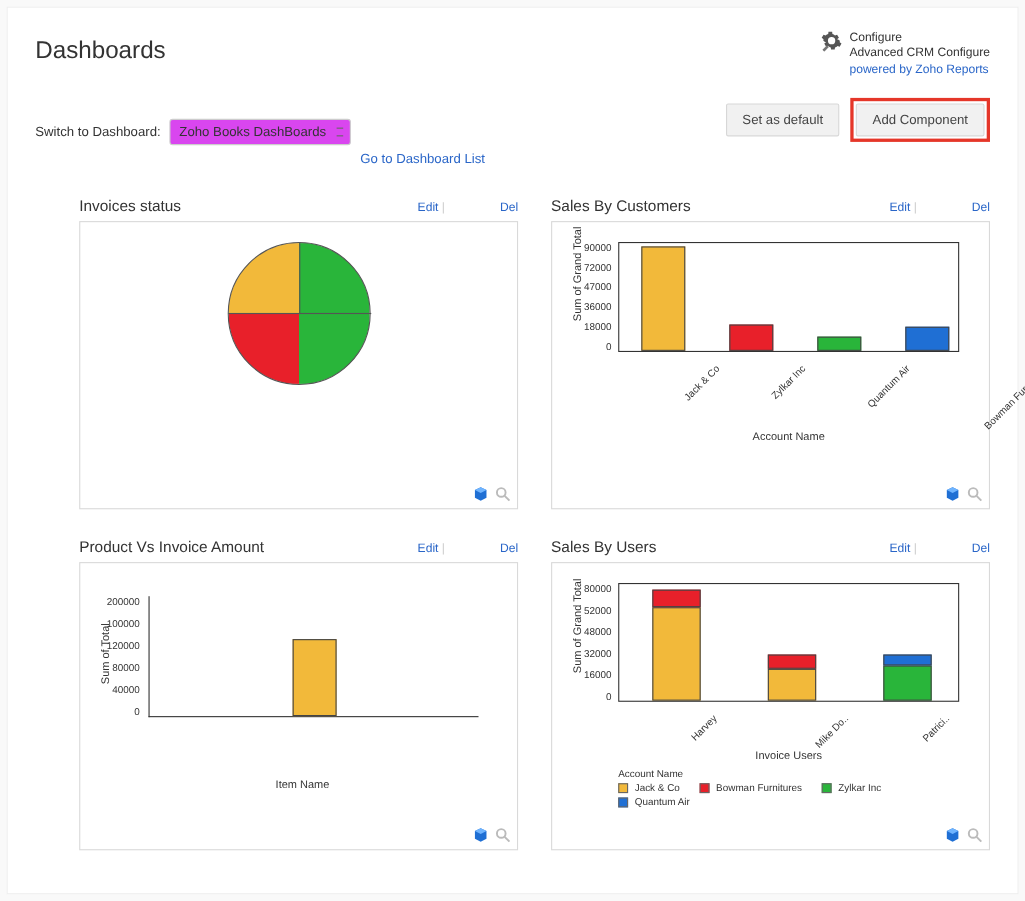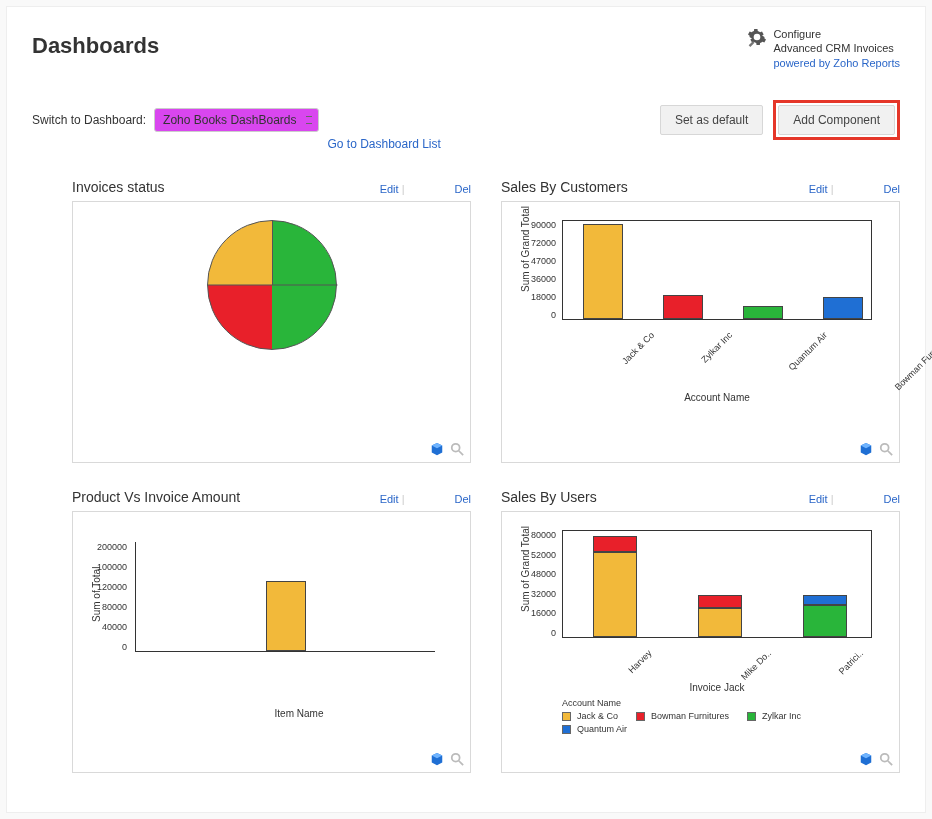--- a/index.html
+++ b/index.html
@@ -13,25 +13,25 @@
   }
   .page {
     background: #fff;
     border: 1px solid #eee;
     width: 920px;
     min-height: 807px;
     padding: 20px 25px 30px 25px;
     position: relative;
   }
   .header-row { display:flex; justify-content:space-between; align-items:flex-start; }
-  h1.title { font-size: 22px; font-weight: 700; margin: 6px 0 18px 0; color:#333; }
+  h1.title { font-size: 22px; font-weight: 400; margin: 6px 0 18px 0; color:#333; }
   .configure-block { text-align:left; font-size:11px; line-height:1.3; color:#333; display:flex; gap:6px; }
   .configure-block a { color:#2a66c8; text-decoration:none; }
   .gear-wrench { width:20px; height:20px; flex:0 0 20px; }
-  .switch-row { display:flex; align-items:center; justify-content:space-between; margin-top:12px; margin-bottom:28px;gap:16px; }
+  .switch-row { display:flex; align-items:flex-start; justify-content:space-between; margin-top:12px; margin-bottom:28px;gap:16px; }
   .switch-left { display:flex; align-items:center; gap:8px; font-size:12px; }
   .select-like {
     border:1px solid #ccc; border-radius:3px; padding:4px 22px 4px 8px;
     font-size:12px; background:#d946ef; position:relative; min-width:165px;
   }
   .select-like::after {
     content:""; position:absolute; right:6px; top:50%; transform:translateY(-50%);
     width:6px; height:10px; background:
       linear-gradient(#666,#666) 0 1px/6px 1px no-repeat,
       linear-gradient(#666,#666) 0 8px/6px 1px no-repeat;
@@ -93,21 +93,21 @@
   #c2 .plot { left:60px; top:18px; width:310px; height:100px; }
   #c2 .ticks { left:24px; top:18px; height:100px; }
   #c2 .y-label { left:18px; top:90px; }
   #c2 .xcats-row { position:absolute; left:60px; top:122px; width:310px; height:60px; }
   #c2 .xaxis-title { position:absolute; left:60px; top:190px; width:310px; text-align:center; font-size:10px; }
 
   
   #c3 .plot { left:62px; top:30px; width:300px; height:110px; border-top:none; border-right:none; }
   #c3 .ticks { left:24px; top:30px; height:110px; }
   #c3 .y-label { left:18px; top:110px; }
-  #c3 .xaxis-title { position:absolute; left:76px; top:196px; width:300px; text-align:center; font-size:10px; }
+  #c3 .xaxis-title { position:absolute; left:52px; top:196px; width:300px; text-align:center; font-size:10px; }
 
   
   #c4 .plot { left:60px; top:18px; width:310px; height:108px; }
   #c4 .ticks { left:24px; top:18px; height:108px; }
   #c4 .y-label { left:18px; top:100px; }
   #c4 .xcats-row { position:absolute; left:60px; top:130px; width:310px; height:40px; }
   #c4 .xaxis-title { position:absolute; left:60px; top:170px; width:310px; text-align:center; font-size:10px; }
   #c4 .legend2 { position:absolute; left:60px; top:186px; width:330px; font-size:9px; }
   #c4 .legend2 .row { display:flex; gap:18px; flex-wrap:wrap; margin-top:3px;}
 
@@ -125,21 +125,21 @@
 
   <div class="header-row">
     <h1 class="title">Dashboards</h1>
     <div class="configure-block">
       <svg class="gear-wrench" viewBox="0 0 24 24">
           <path fill="#555" d="M12 8a4 4 0 100 8 4 4 0 000-8zm9 4a7 7 0 01-.2 1.6l2 1.5-2 3.4-2.3-.8a7 7 0 01-2.8 1.6l-.3 2.4h-4l-.3-2.4a7 7 0 01-2.8-1.6l-2.3.8-2-3.4 2-1.5A7 7 0 013 12a7 7 0 01.2-1.6l-2-1.5 2-3.4 2.3.8A7 7 0 018.3 4.7L8.6 2.3h4l.3 2.4a7 7 0 012.8 1.6l2.3-.8 2 3.4-2 1.5A7 7 0 0121 12z"></path>
           <path fill="#777" d="M2 22l5-5 2 2-5 5z"></path>
         </svg>
       <div>
         <div>Configure</div>
-        <div>Advanced CRM Invoices</div>
+        <div>Advanced CRM Configure</div>
         <a href="#">powered by Zoho Reports</a>
       </div>
     </div>
   </div>
 
   <div class="switch-row">
     <div class="switch-left">
       <span>Switch to Dashboard:</span>
       <div class="select-like">Zoho Books DashBoards</div>
       <a href="#" class="link">Go to Dashboard List</a>
@@ -283,21 +283,21 @@
           <div class="bar" style="left:135px; width:44px; bottom:27%; height:13%; background:var(--c-sent)"></div>
 
           <div class="bar" style="left:240px; width:44px; height:30%; background:var(--c-draft)"></div>
           <div class="bar" style="left:240px; width:44px; bottom:30%; height:10%; background:var(--c-blue)"></div>
         </div>
         <div class="xcats-row">
           <div class="xcat" style="left:56px; top:6px;">Harvey</div>
           <div class="xcat" style="left:166px; top:6px;">Mike Do..</div>
           <div class="xcat" style="left:266px; top:6px;">Patrici..</div>
         </div>
-        <div class="xaxis-title">Invoice Jack</div>
+        <div class="xaxis-title">Invoice Users</div>
         <div class="legend2">
           <div>Account Name</div>
           <div class="row">
             <span><span class="swatch" style="background:var(--c-paid)"></span><span>Jack &amp; Co</span></span>
             <span><span class="swatch" style="background:var(--c-sent)"></span><span>Bowman Furnitures</span></span>
             <span><span class="swatch" style="background:var(--c-draft)"></span><span>Zylkar Inc</span></span>
           </div>
           <div class="row">
             <span><span class="swatch" style="background:var(--c-blue)"></span><span>Quantum Air</span></span>
           </div>

